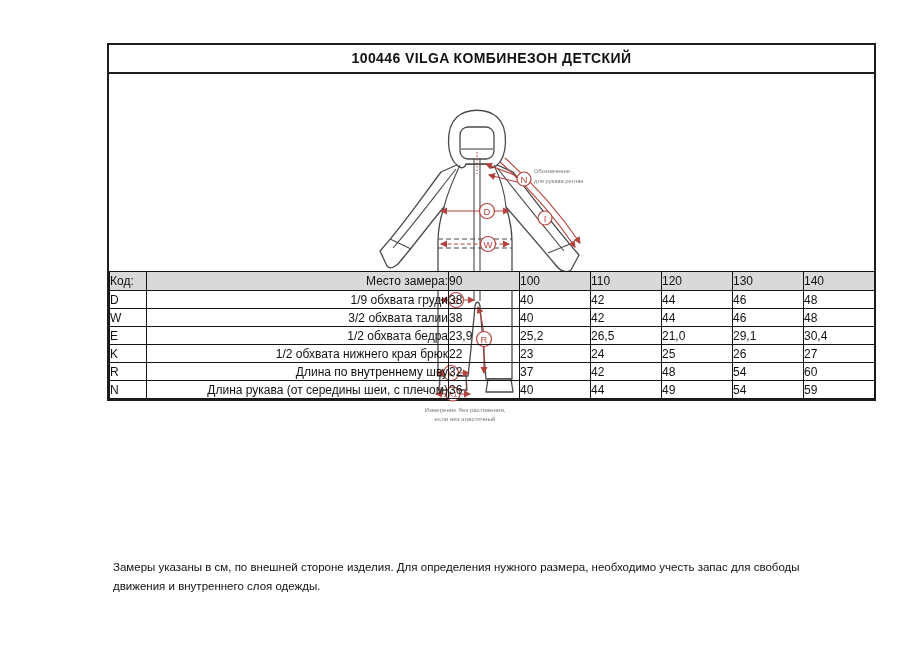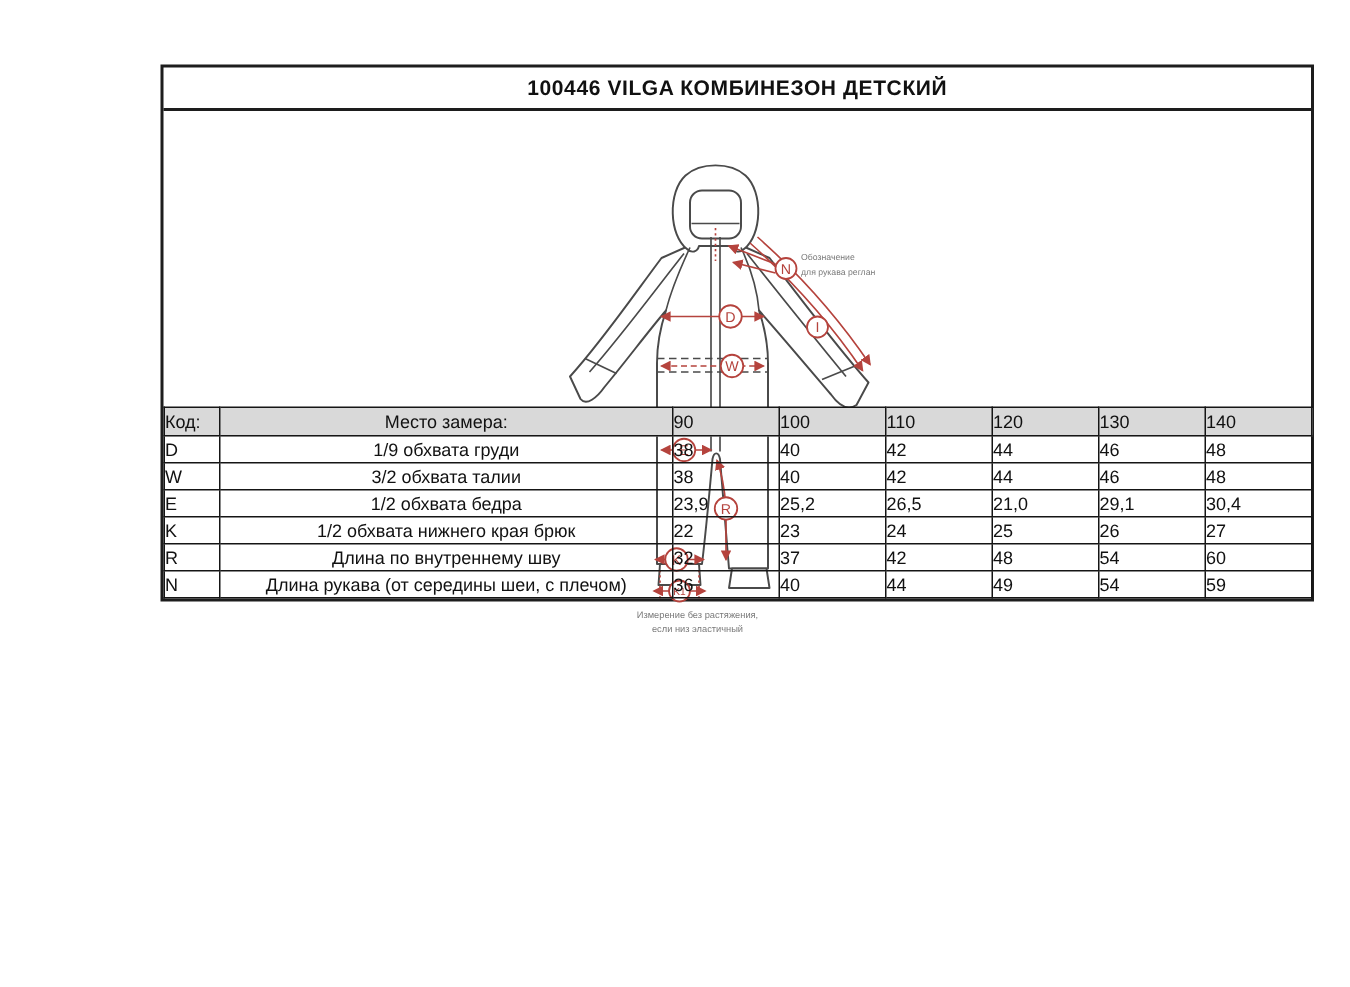--- a/index.html
+++ b/index.html
@@ -15,21 +15,21 @@
   .subtitle { margin-top:7px; text-align:center; font-size:15px; color:#222; }
 
   .diagram { position:absolute; left:252px; top:57px; width:300px; height:322px;
     pointer-events:none; }
 
   table.sizes { position:absolute; left:0; right:0; bottom:0; width:765px;
     border-collapse:collapse; table-layout:fixed; font-size:12px; color:#111; }
   table.sizes td { border:1.5px solid #151515; height:18px; 
     vertical-align:middle; padding:0; }
   table.sizes tr.hdr td { background:#d9d9d9; height:19px; }
-  table.sizes td.lbl { text-align:center; padding-left:0; }
+  table.sizes td.lbl { text-align:right; padding-left:0; }
 
   .footer-note { position:absolute; left:113px; top:558px; width:740px;
     font-size:11.5px; line-height:1.62; color:#111; }
 </style>
 </head>
 <body>
 
 <div class="page">
   <div class="frame">
 
@@ -185,13 +185,14 @@
           <td>40</td>
           <td>44</td>
           <td>49</td>
           <td>54</td>
           <td>59</td>
         </tr>
       </tbody>
     </table>
   </div>
 
+  <div class="footer-note">Замеры указаны в см, по внешней стороне изделия. Для определения нужного размера, необходимо учесть запас для свободы движения и внутреннего слоя одежды.</div>
 </div>
 
 </body></html>

